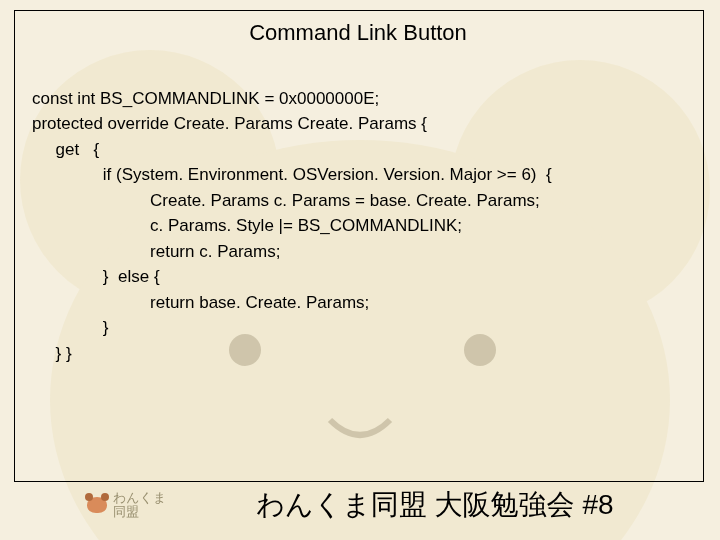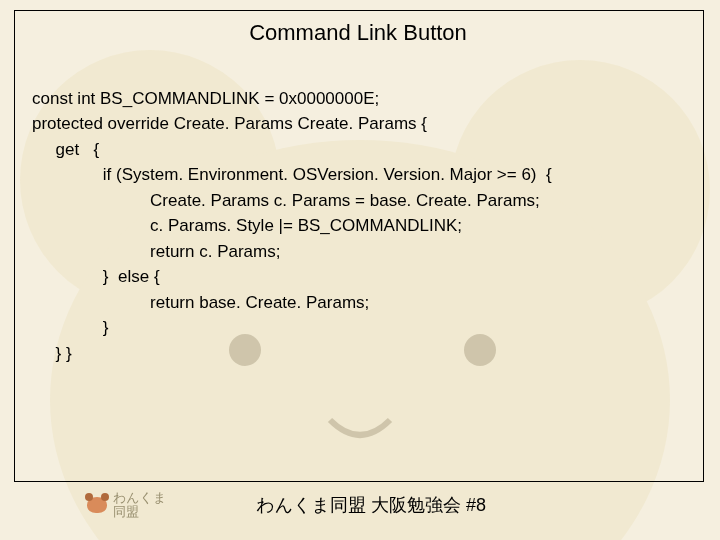--- a/index.html
+++ b/index.html
@@ -84,21 +84,21 @@
     top: -4px;
   }
   .logo-icon::before { left: -2px; }
   .logo-icon::after { right: -2px; }
   .logo-text {
     font-size: 13px;
     color: #999070;
     line-height: 1.1;
   }
   .footer-title {
-    font-size: 18px;
+    font-size: 28px;
     margin-left: 90px;
   }
 </style>
 </head>
 <body>
 
 <svg class="bg-illustration" viewBox="0 0 720 540">
   <ellipse cx="150" cy="180" rx="130" ry="130" fill="#eadfb8"></ellipse>
   <ellipse cx="580" cy="190" rx="130" ry="130" fill="#eadfb8"></ellipse>
   <ellipse cx="360" cy="400" rx="310" ry="260" fill="#eadfb8"></ellipse>

